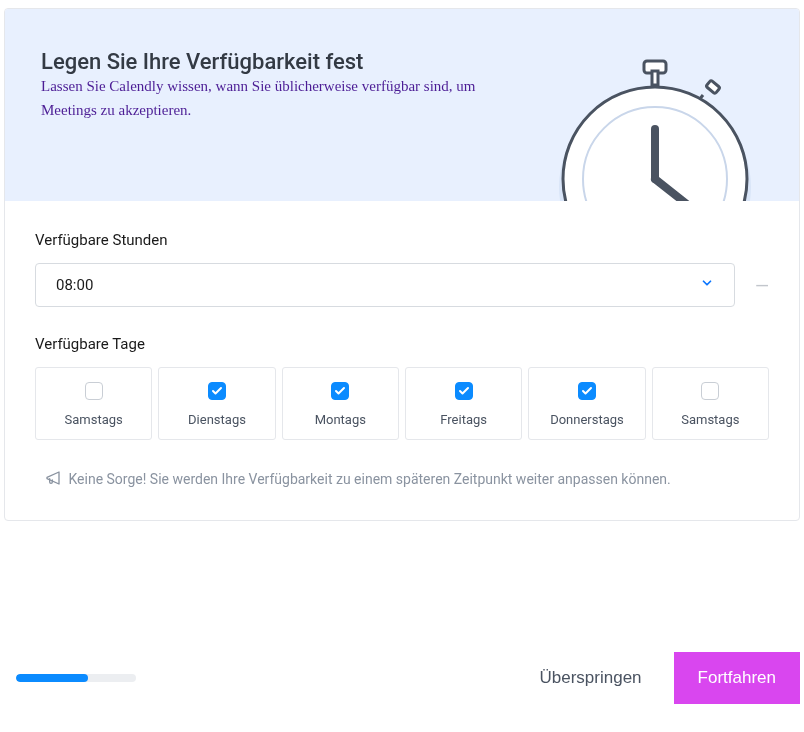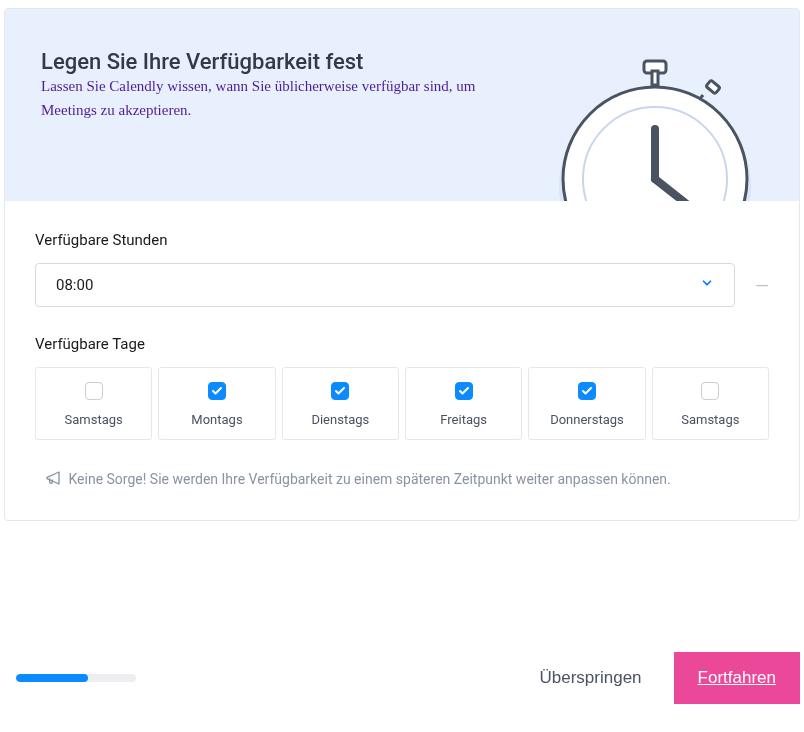--- a/index.html
+++ b/index.html
@@ -158,27 +158,26 @@
   }
   .btn-skip {
     background: none;
     border: none;
     color: #4a5361;
     font-size: 17px;
     padding: 12px 16px;
     cursor: pointer;
   }
   .btn-primary {
-    background: #ec4899;
+    background: #d946ef;
     color: #fff;
     border: none;
     font-size: 17px;
     padding: 16px 24px;
     cursor: pointer;
-    text-decoration: underline;
   }
 </style>
 </head>
 <body>
 
 <div class="card">
   <div class="hero">
     <h1>Legen Sie Ihre Verfügbarkeit fest</h1>
     <p>Lassen Sie Calendly wissen, wann Sie üblicherweise verfügbar sind, um Meetings zu akzeptieren.</p>
     <div class="stopwatch">
@@ -215,29 +214,29 @@
         <div class="day-cell">
           <div class="checkbox"></div>
           <div class="day-label">Samstags</div>
         </div>
         <div class="day-cell">
           <div class="checkbox checked">
             <svg width="12" height="12" viewBox="0 0 24 24" fill="none" stroke="#fff" stroke-width="4" stroke-linecap="round" stroke-linejoin="round">
               <polyline points="20 6 9 17 4 12"></polyline>
             </svg>
           </div>
+          <div class="day-label">Dienstags</div>
+        </div>
+        <div class="day-cell">
+          <div class="checkbox checked">
+            <svg width="12" height="12" viewBox="0 0 24 24" fill="none" stroke="#fff" stroke-width="4" stroke-linecap="round" stroke-linejoin="round">
+              <polyline points="20 6 9 17 4 12"></polyline>
+            </svg>
+          </div>
           <div class="day-label">Montags</div>
-        </div>
-        <div class="day-cell">
-          <div class="checkbox checked">
-            <svg width="12" height="12" viewBox="0 0 24 24" fill="none" stroke="#fff" stroke-width="4" stroke-linecap="round" stroke-linejoin="round">
-              <polyline points="20 6 9 17 4 12"></polyline>
-            </svg>
-          </div>
-          <div class="day-label">Dienstags</div>
         </div>
         <div class="day-cell">
           <div class="checkbox checked">
             <svg width="12" height="12" viewBox="0 0 24 24" fill="none" stroke="#fff" stroke-width="4" stroke-linecap="round" stroke-linejoin="round">
               <polyline points="20 6 9 17 4 12"></polyline>
             </svg>
           </div>
           <div class="day-label">Freitags</div>
         </div>
         <div class="day-cell">

